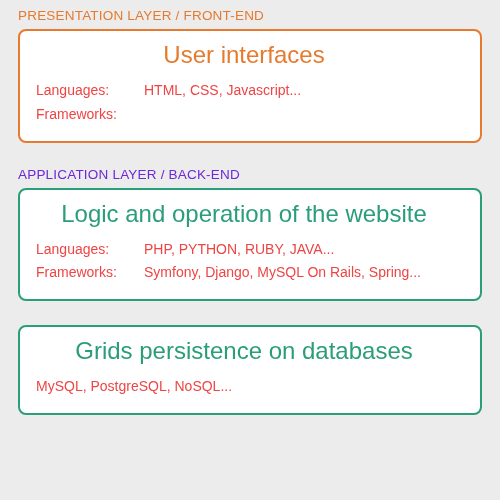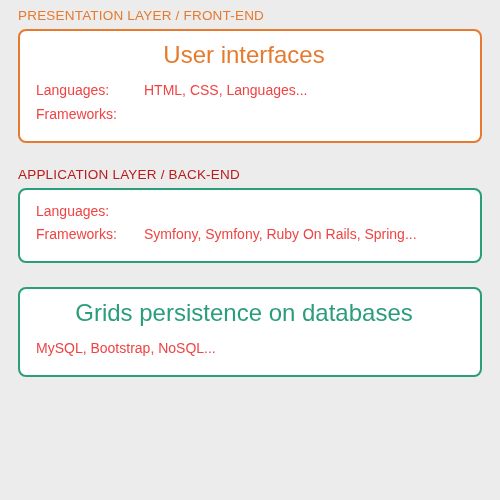--- a/index.html
+++ b/index.html
@@ -41,54 +41,56 @@
   .row-label {
     width: 108px;
     flex-shrink: 0;
   }
   .row-value {
     flex: 1;
   }
   .orange .layer-label { color: #e67a2e; }
   .orange .layer-box { border-color: #e67a2e; }
   .orange .layer-title { color: #e67a2e; }
-  .teal .layer-label { color: #b91c1c; }
+  .teal .layer-label { color: #6d28d9; }
   .teal .layer-box { border-color: #2a9d7a; }
   .teal .layer-title { color: #2a9d7a; }
 </style>
 </head>
 <body>
 
 <div class="layer-group orange">
   <div class="layer-label">PRESENTATION LAYER / FRONT-END</div>
   <div class="layer-box">
     <div class="layer-title">User interfaces</div>
     <div class="row">
       <div class="row-label">Languages:</div>
-      <div class="row-value">HTML, CSS, Languages...</div>
+      <div class="row-value">HTML, CSS, Javascript...</div>
     </div>
     <div class="row">
       <div class="row-label">Frameworks:</div>
     </div>
   </div>
 </div>
 
 <div class="layer-group teal">
   <div class="layer-label">APPLICATION LAYER / BACK-END</div>
   <div class="layer-box">
+    <div class="layer-title">Logic and operation of the website</div>
     <div class="row">
       <div class="row-label">Languages:</div>
+      <div class="row-value">PHP, PYTHON, RUBY, JAVA...</div>
     </div>
     <div class="row">
       <div class="row-label">Frameworks:</div>
-      <div class="row-value">Symfony, Symfony, Ruby On Rails, Spring...</div>
+      <div class="row-value">Symfony, Django, MySQL On Rails, Spring...</div>
     </div>
   </div>
 </div>
 
 <div class="layer-group teal">
   <div class="layer-box">
     <div class="layer-title">Grids persistence on databases</div>
     <div class="row">
-      <div class="row-value">MySQL, Bootstrap, NoSQL...</div>
+      <div class="row-value">MySQL, PostgreSQL, NoSQL...</div>
     </div>
   </div>
 </div>
 
 </body></html>

